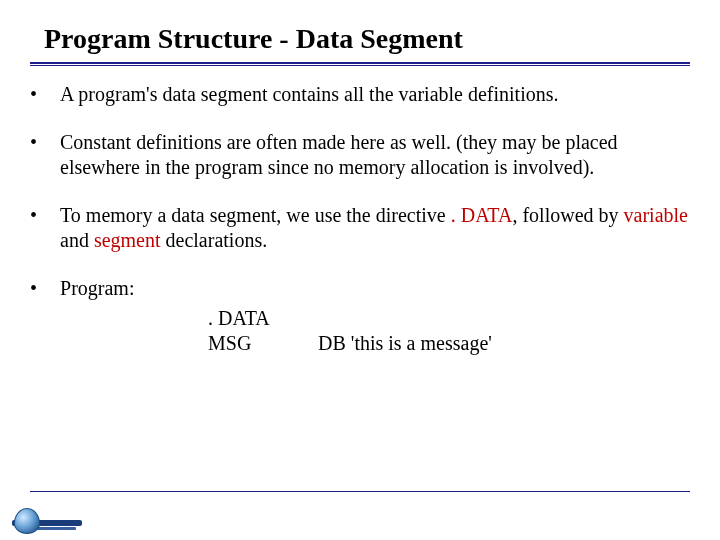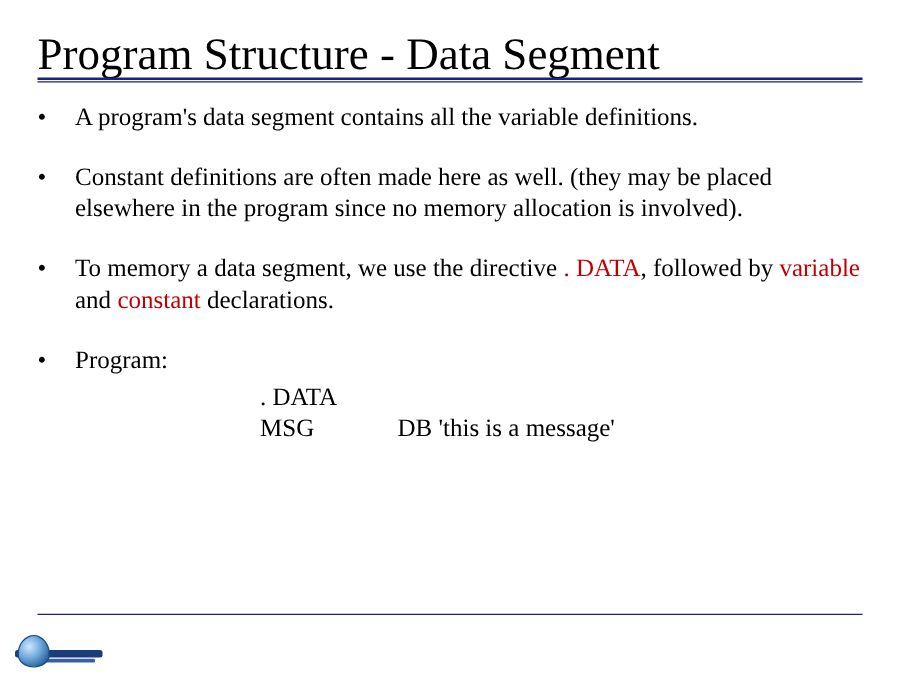--- a/index.html
+++ b/index.html
@@ -13,24 +13,24 @@
     overflow: hidden;
   }
   .slide {
     position: relative;
     width: 720px;
     height: 540px;
     box-sizing: border-box;
   }
   .title {
     position: absolute;
-    left: 30px;
+    left: 44px;
     top: 24px;
-    font-size: 36px;
-    font-weight: normal;
+    font-size: 28px;
+    font-weight: bold;
     line-height: 1.1;
   }
   .title-rule {
     position: absolute;
     left: 30px;
     top: 62px;
     width: 660px;
     height: 0;
     border-top: 2px solid #1a1f8a;
     border-bottom: 1px solid #1a1f8a;
@@ -127,21 +127,21 @@
     <div class="bullet">
       <div class="dot">•</div>
       <div class="txt">
         <span>Constant definitions are often made here as well. (they may be placed elsewhere in the program since no memory allocation is involved).</span>
       </div>
     </div>
 
     <div class="bullet">
       <div class="dot">•</div>
       <div class="txt">
-        <span>To memory a data segment, we use the directive </span><span class="red">. DATA</span><span>, followed by </span><span class="red">variable</span><span> and </span><span class="red">constant</span><span> declarations.</span>
+        <span>To memory a data segment, we use the directive </span><span class="red">. DATA</span><span>, followed by </span><span class="red">variable</span><span> and </span><span class="red">segment</span><span> declarations.</span>
       </div>
     </div>
 
     <div class="bullet" style="margin-bottom:4px">
       <div class="dot">•</div>
       <div class="txt">
         <span>Program:</span>
       </div>
     </div>
 

